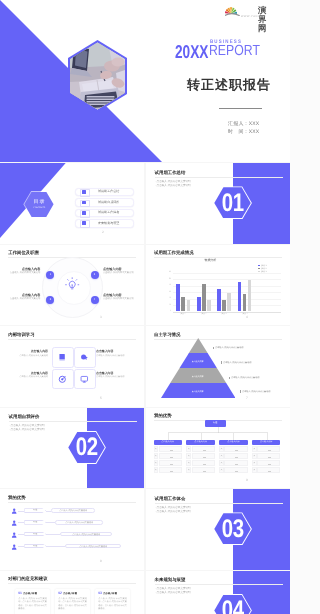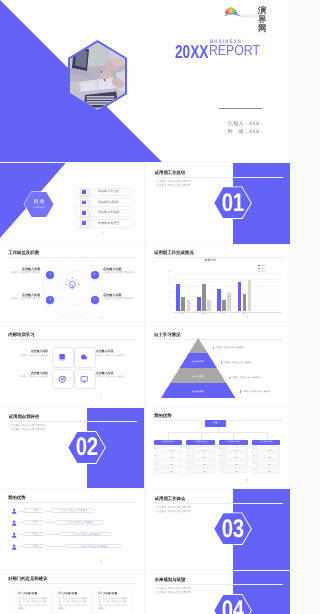--- a/index.html
+++ b/index.html
@@ -317,20 +317,21 @@
     </div>
 
     <div class="yearline">
       <span class="yr">20XX</span>
       <span class="rp">
         <span class="rpsml">BUSINESS</span>
         <span class="rpbig">REPORT</span>
       </span>
     </div>
 
+    <div class="cn">转正述职报告</div>
     <div class="rule"></div>
     <div class="meta">
       <div>汇报人：XXX</div>
       <div>时　间：XXX</div>
     </div>
 
     <div id="logo">
       <svg width="42" height="16" viewBox="0 0 168 64">
         <g transform="translate(24,43)">
           <path d="M0 0 L-24.0 -2.1 A24.1 24.1 0 0 1 -22.0 -10.6 Z" fill="#d82d50"></path>

